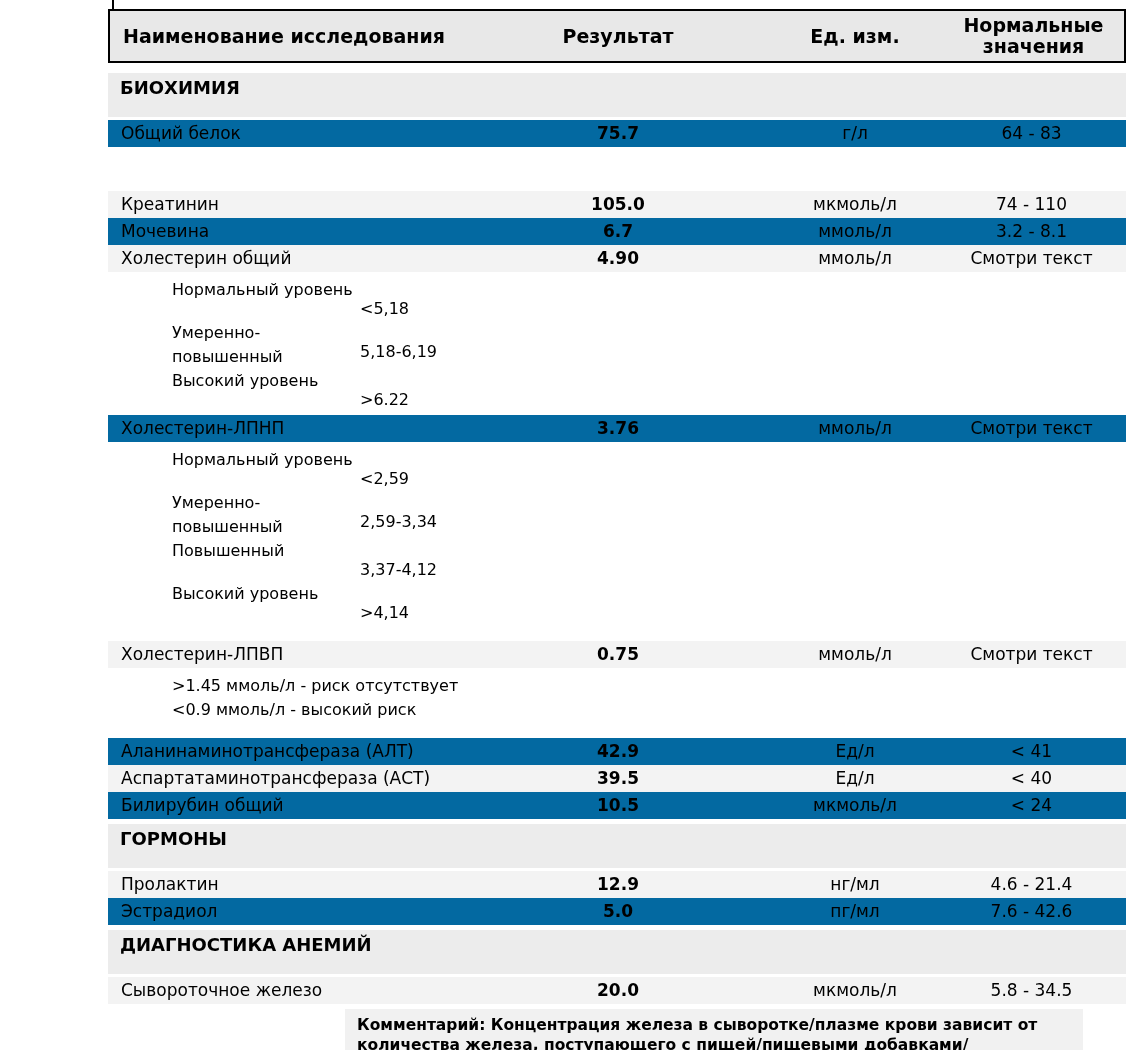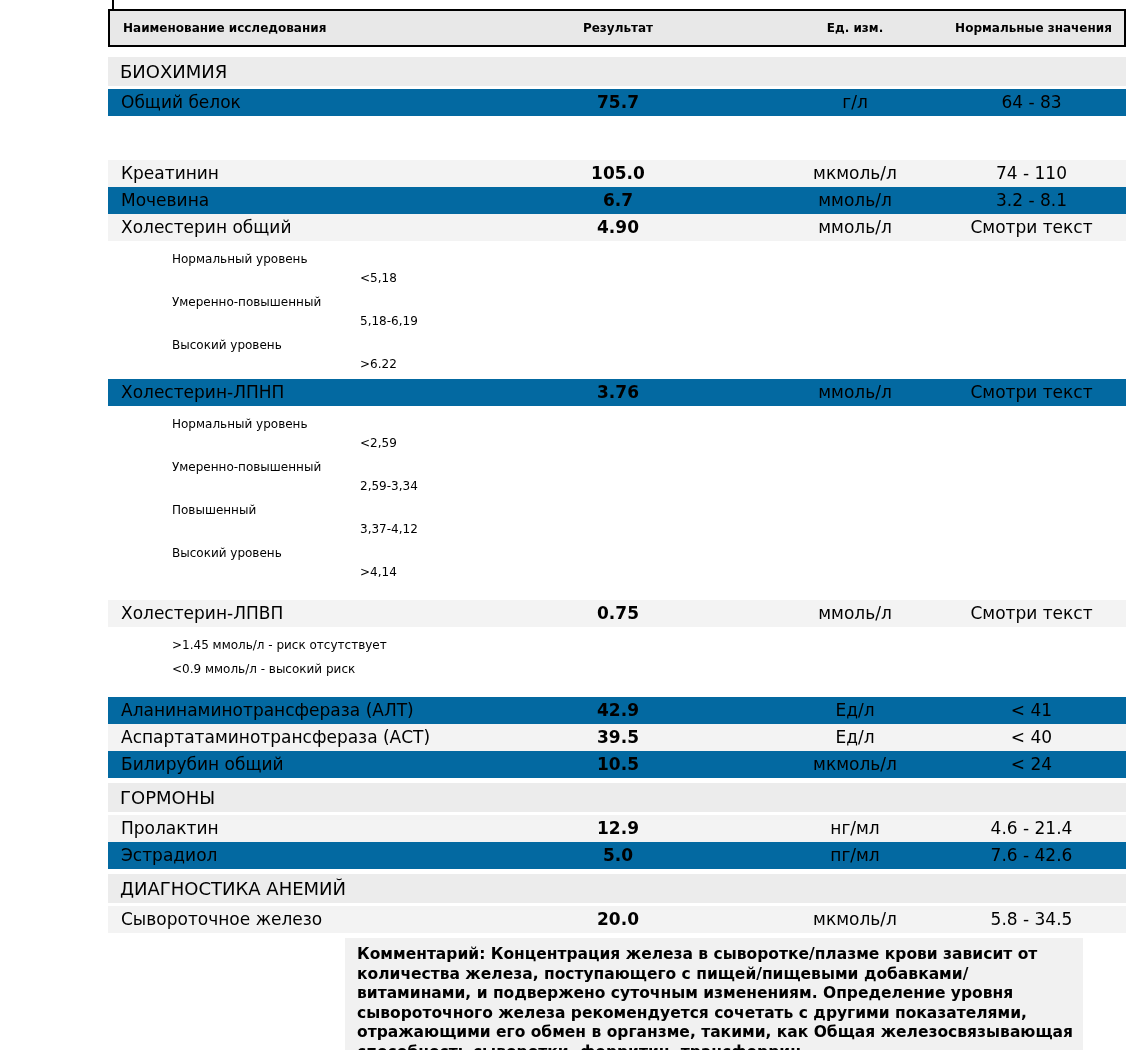--- a/index.html
+++ b/index.html
@@ -7,46 +7,46 @@
     width:1126px;height:1050px;overflow:hidden;background:#fff;
     font-family:"DejaVu Sans","Liberation Sans",sans-serif;color:#000;
   }
   .page{position:relative;width:1126px;height:1050px;background:#fff;}
   .content{margin-left:108px;width:1018px;}
   .top-strip{position:relative;height:9px;}
   .top-tick{position:absolute;left:4px;top:0;width:2px;height:9px;background:#000;}
   
   .thead{
     box-sizing:border-box;border:2px solid #000;background:#e8e8e8;
-    height:38px;display:grid;grid-template-columns:433px 150px 260px 171px;
-    align-items:center;font-weight:bold;font-size:12px;
+    height:54px;display:grid;grid-template-columns:433px 150px 260px 171px;
+    align-items:center;font-weight:bold;font-size:19px;
   }
   .thead .name{padding-left:13px;text-align:left;}
   .thead .result{text-align:center;}
   .thead .unit{text-align:center;padding-left:64px;}
   .thead .normal{text-align:center;line-height:21px;padding-right:10px;}
   
   #report-body{margin-top:10px;font-size:17px;}
   .section-bar{
-    background:#ececec;height:29px;line-height:29px;
-    font-weight:normal;font-size:18px;padding-left:12px;
+    background:#ececec;height:44px;line-height:29px;
+    font-weight:bold;font-size:18px;padding-left:12px;
     margin-top:5px;margin-bottom:3px;box-sizing:border-box;
   }
   #report-body > .section-bar:first-child{margin-top:0;}
   .row{
     display:grid;grid-template-columns:435px 150px 260px 173px;
     height:27px;line-height:27px;background:#0369a1;
   }
   .row.shaded{background:#f3f3f3;}
   .cell.name{padding-left:13px;text-align:left;white-space:nowrap;overflow:hidden;}
   .cell.result{text-align:center;font-weight:bold;}
   .cell.unit{text-align:center;padding-left:64px;}
   .cell.normal{text-align:center;padding-right:16px;}
   
-  .note-block{padding:6px 0 3px 0;background:#fff;font-size:12px;}
+  .note-block{padding:6px 0 3px 0;background:#fff;font-size:16px;}
   .note-block.gap-after{margin-bottom:13px;}
   .note-row{display:flex;margin-left:64px;line-height:24px;}
   .note-label{flex:0 0 188px;}
   .note-value{text-align:left;margin-top:19px;}
   .note-line{margin-left:64px;line-height:24px;}
   
   .comment-wrap{margin:5px 0 6px 0;}
   .comment-block{
     margin-left:237px;width:738px;box-sizing:border-box;background:#f1f1f1;
     padding:7px 10px 8px 12px;font-weight:bold;font-size:15.5px;line-height:19.5px;

